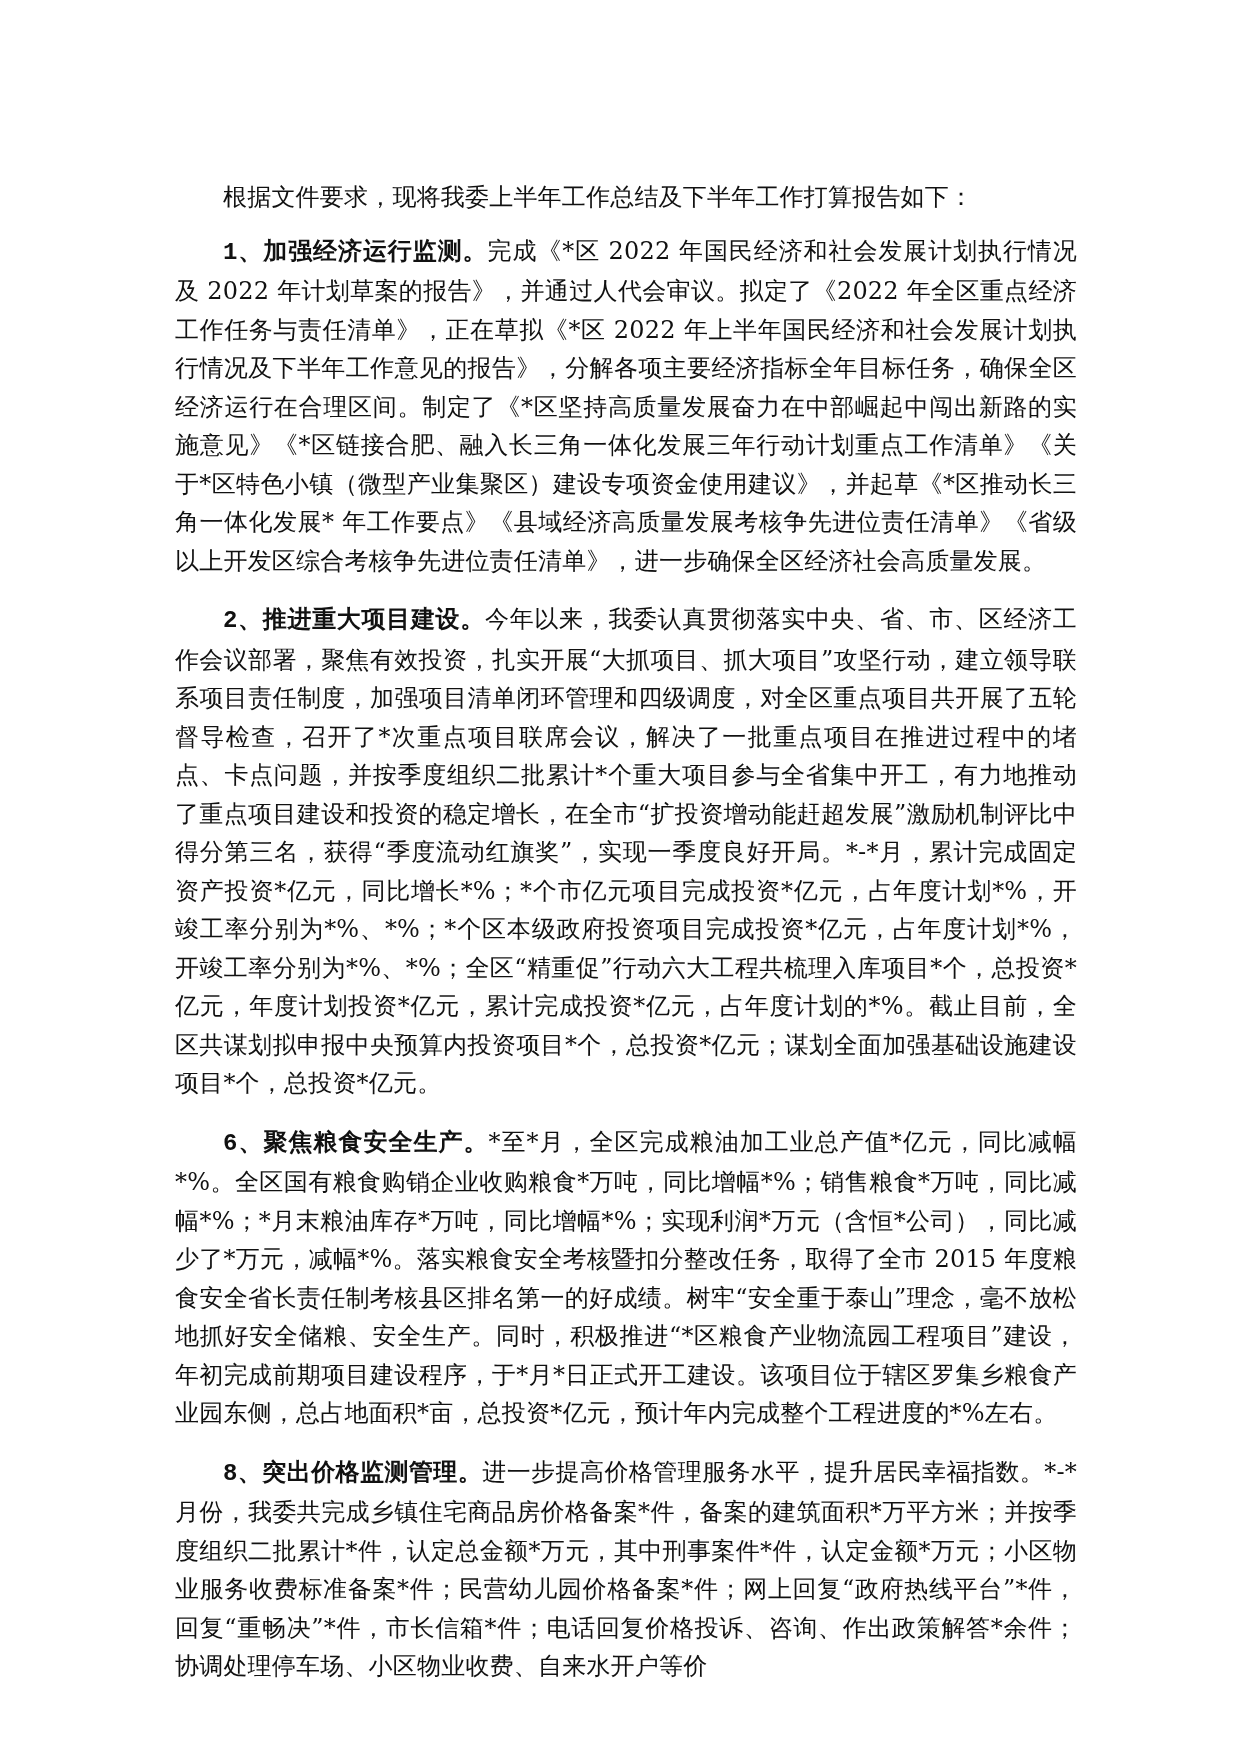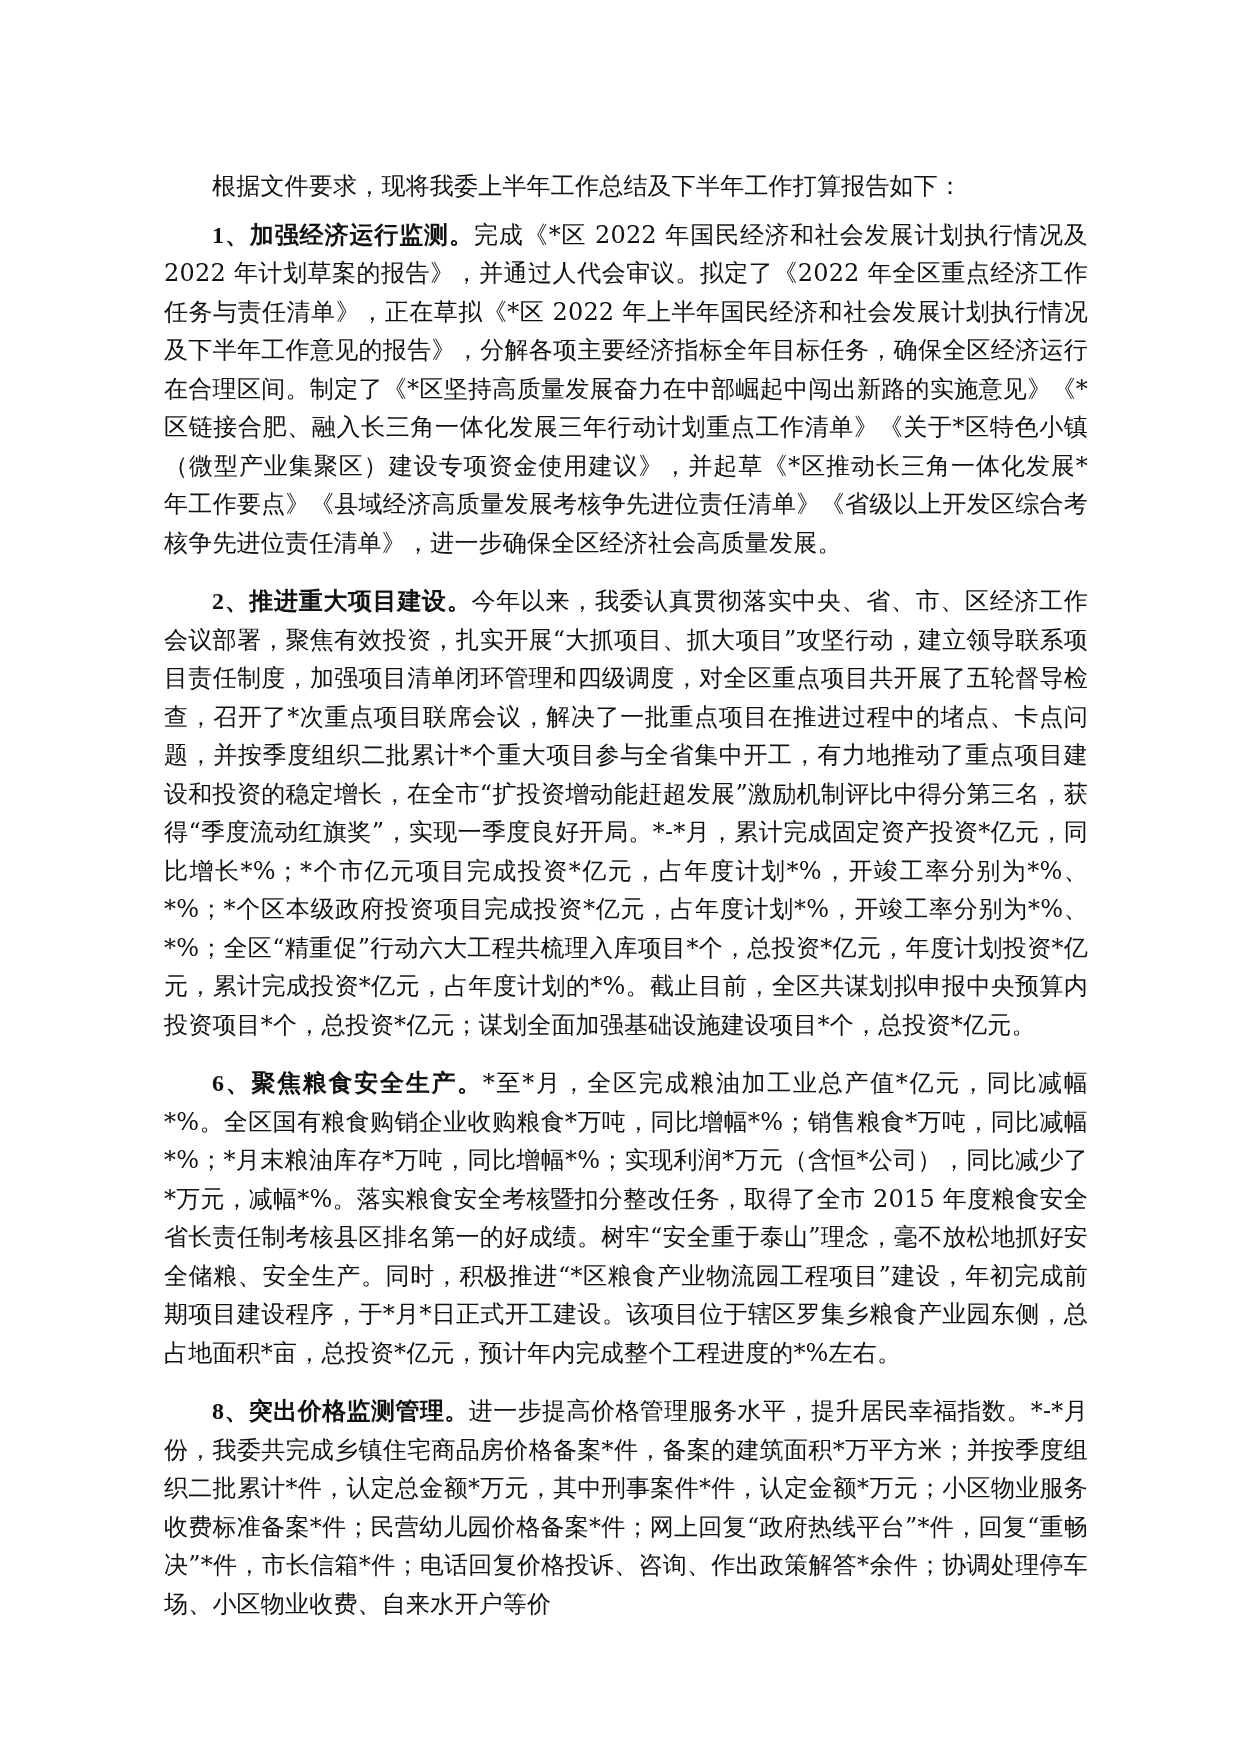--- a/index.html
+++ b/index.html
@@ -19,21 +19,21 @@
       position: absolute;
       left: 160px;
       top: 163px;
       width: 932px;
     }
     .para {
       font-size: 24px;
       line-height: 38.5px;
       text-indent: 48px;
       text-align: justify;
-      margin: 4px;
+      margin: 15px;
       letter-spacing: 0.2px;
     }
     .intro {
       margin-bottom: 10px;
     }
     .section-heading {
       font-size: 24px;
       line-height: 38px;
       font-weight: bold;
       font-family: "DejaVu Sans", "Liberation Sans", sans-serif;
@@ -41,21 +41,21 @@
       margin: 0 0 10px 0;
     }
     .section-heading .num {
       margin-right: 22px;
     }
     .item {
       margin-bottom: 20px;
     }
     .item .lead {
       font-weight: bold;
-      font-family: Liberation Serif, serif;
+      font-family: Liberation Mono, monospace;
     }
   </style>
 </head>
 <body>
 
 <div class="page">
   <p class="para intro">根据文件要求，现将我委上半年工作总结及下半年工作打算报告如下：</p>
 
 
   <p class="para item">

